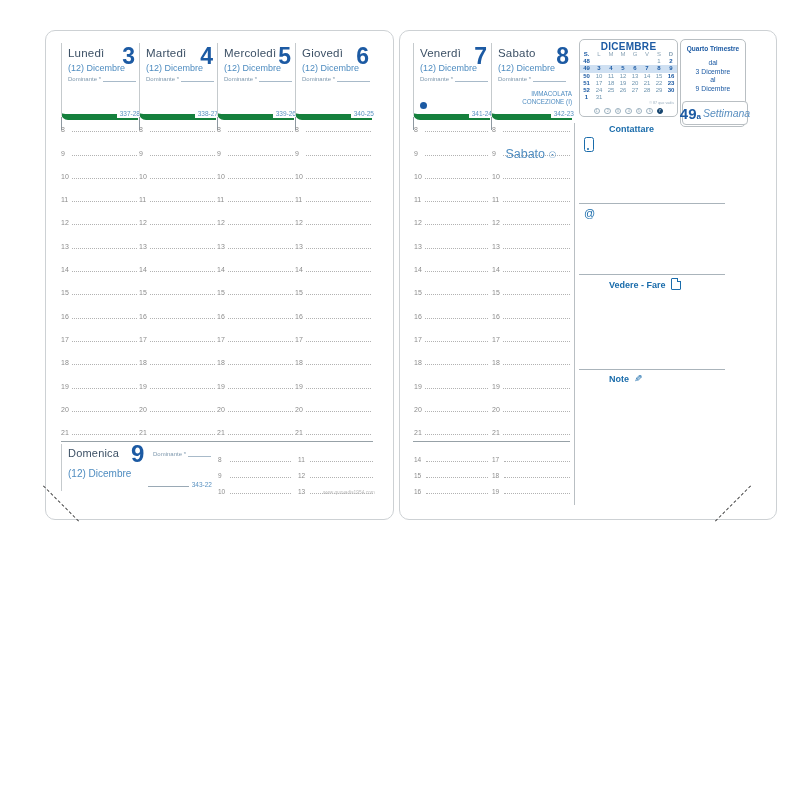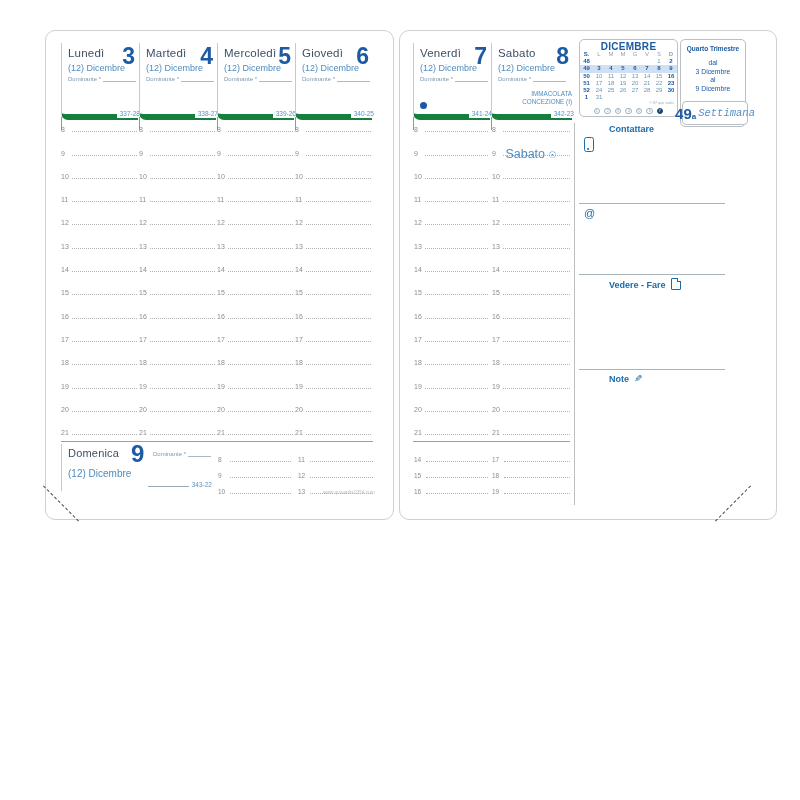--- a/index.html
+++ b/index.html
@@ -73,21 +73,21 @@
   .ph i{font-style:normal;transform:scale(.62);}
   .ph.fill{background:#16456f;border-color:#16456f;color:#fff;}
 
   
   #tribox{position:absolute;left:280px;top:8px;width:64px;height:86px;border:1px solid #b9bfc3;border-radius:5px;color:#1c5aa3;text-align:center;}
   #tri-title{font-size:6.5px;font-weight:bold;margin-top:5px;line-height:7px;}
   #tri-lines{margin-top:7px;font-size:6.8px;line-height:8.5px;}
   #weekbox{position:absolute;left:1px;right:-3px;bottom:1px;height:22px;background:#fff;border:1px solid #b9bfc3;border-radius:4px;display:flex;align-items:center;justify-content:center;}
   #wk-big{font-size:15px;font-weight:bold;color:#1c5aa3;line-height:15px;}
   #wk-suf{font-size:8px;font-weight:bold;color:#1c5aa3;align-self:flex-end;margin-bottom:3px;}
-  #wk-word{font-size:10.5px;color:#5a8fc0;font-family:Liberation Mono, monospace;font-style:italic;margin-left:2px;}
+  #wk-word{font-size:10.5px;color:#5a8fc0;font-family:Liberation Sans, sans-serif;font-style:italic;margin-left:2px;}
 
   
   .cut{position:absolute;width:50px;border-top:1.5px dashed #4a4a4a;}
   #cutL{left:36px;top:503px;transform:rotate(45deg);}
   #cutR{left:708px;top:503px;transform:rotate(-45deg);}
 </style>
 </head>
 <body>
 
 <div class="stage">

